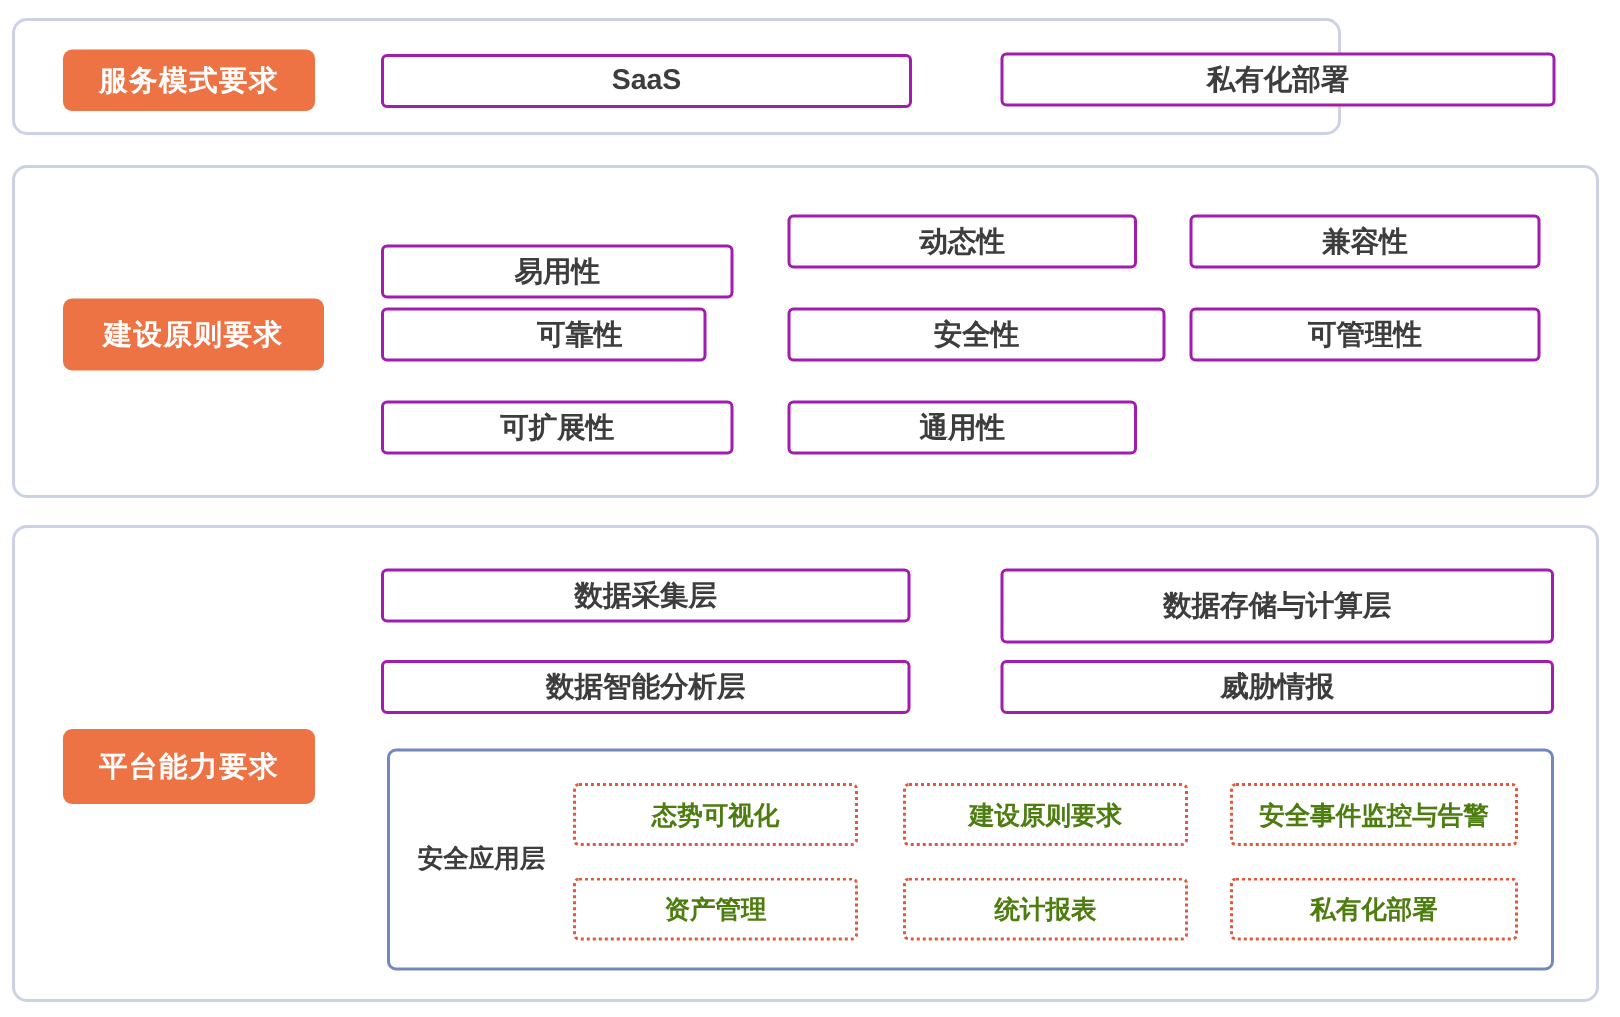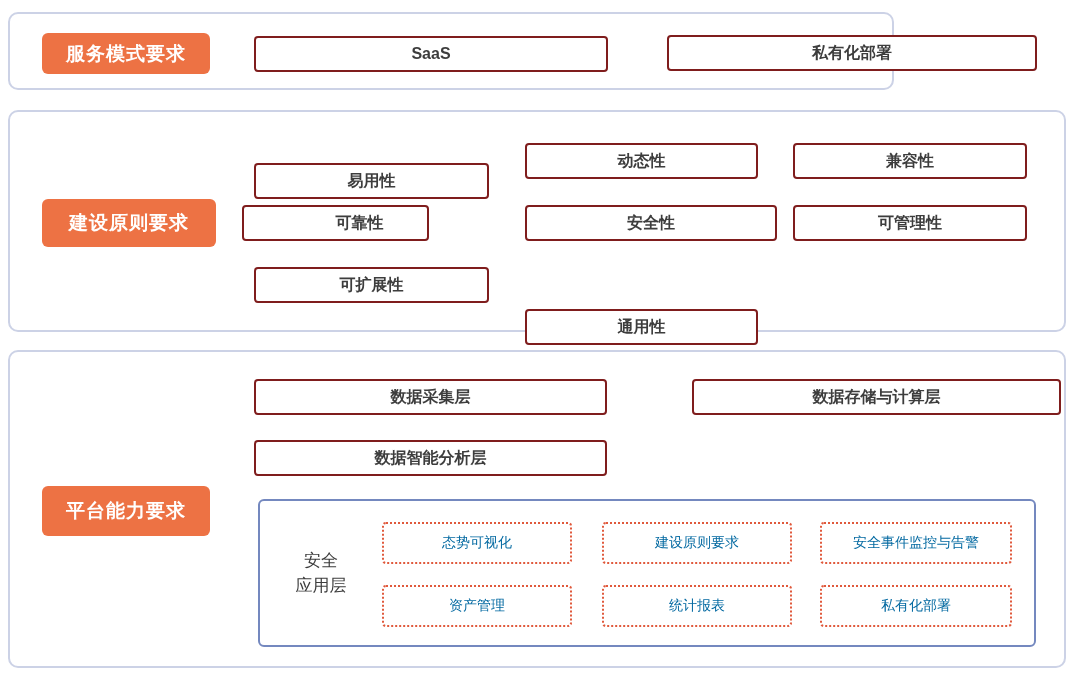--- a/index.html
+++ b/index.html
@@ -12,73 +12,74 @@
     border:2px solid #ccd2e6;border-radius:10px;box-sizing:border-box;
   }
   .badge{
     position:absolute;background:#ed7244;color:#ffffff;
     display:flex;align-items:center;justify-content:center;
     font-size:19px;font-weight:bold;letter-spacing:1px;
     border-radius:6px;box-sizing:border-box;
   }
   .box{
     position:absolute;background:#ffffff;
-    border:2px solid #7f1d1d;border-radius:4px;box-sizing:border-box;
+    border:2px solid #a21caf;border-radius:4px;box-sizing:border-box;
     display:flex;align-items:center;justify-content:center;
-    font-size:16px;font-weight:600;color:#3d3d3d;
+    font-size:19px;font-weight:600;color:#3d3d3d;
   }
   .applayer{
     position:absolute;background:#ffffff;
     border:2px solid #7488bf;border-radius:6px;box-sizing:border-box;
   }
   .applayer-label{
     position:absolute;left:0;top:0;width:122px;height:100%;
-    display:flex;flex-direction:column;align-items:center;justify-content:center;
-    font-size:17px;font-weight:normal;color:#3d3d3d;line-height:1.5;
+    display:flex;flex-direction:row;align-items:center;justify-content:center;
+    font-size:17px;font-weight:bold;color:#3d3d3d;line-height:1.5;
   }
   .module{
     position:absolute;background:#ffffff;
     border:2px dotted #e0593c;border-radius:4px;box-sizing:border-box;
     display:flex;align-items:center;justify-content:center;
-    font-size:14px;font-weight:400;color:#0369a1;
+    font-size:17px;font-weight:700;color:#4d7c0f;
   }
 </style>
 </head>
 <body>
 
 <div class="canvas">
 
   <div class="section" style="left:8px;top:12px;width:886px;height:78px;">
     <div class="badge" style="left:32px;top:19px;width:168px;height:41px;">服务模式要求</div>
     <div class="box" style="left:244px;top:22px;width:354px;height:36px;">SaaS</div>
     <div class="box" style="left:657px;top:21px;width:370px;height:36px;">私有化部署</div>
   </div>
 
   <div class="section" style="left:8px;top:110px;width:1058px;height:222px;">
     <div class="badge" style="left:32px;top:87px;width:174px;height:48px;">建设原则要求</div>
 
     <div class="box" style="left:244px;top:31px;width:235px;height:36px;margin-top:20px;">易用性</div>
     <div class="box" style="left:515px;top:31px;width:233px;height:36px;">动态性</div>
     <div class="box" style="left:783px;top:31px;width:234px;height:36px;">兼容性</div>
 
-    <div class="box" style="left:232px;top:93px;width:187px;height:36px;padding-left:48px;">可靠性</div>
+    <div class="box" style="left:244px;top:93px;width:217px;height:36px;padding-left:48px;">可靠性</div>
     <div class="box" style="left:515px;top:93px;width:252px;height:36px;">安全性</div>
     <div class="box" style="left:783px;top:93px;width:234px;height:36px;">可管理性</div>
 
     <div class="box" style="left:244px;top:155px;width:235px;height:36px;">可扩展性</div>
-    <div class="box" style="left:515px;top:155px;width:233px;height:36px;margin-top:42px;">通用性</div>
+    <div class="box" style="left:515px;top:155px;width:233px;height:36px;">通用性</div>
   </div>
 
   <div class="section" style="left:8px;top:350px;width:1058px;height:318px;">
     <div class="badge" style="left:32px;top:134px;width:168px;height:50px;">平台能力要求</div>
 
     <div class="box" style="left:244px;top:27px;width:353px;height:36px;">数据采集层</div>
-    <div class="box" style="left:682px;top:27px;width:369px;height:36px;">数据存储与计算层</div>
+    <div class="box" style="left:657px;top:27px;width:369px;height:50px;">数据存储与计算层</div>
 
     <div class="box" style="left:244px;top:88px;width:353px;height:36px;">数据智能分析层</div>
+    <div class="box" style="left:657px;top:88px;width:369px;height:36px;">威胁情报</div>
 
     <div class="applayer" style="left:248px;top:147px;width:778px;height:148px;">
       <div class="applayer-label">
         <span>安全</span>
         <span>应用层</span>
       </div>
 
       <div class="module" style="left:122px;top:21px;width:190px;height:42px;">态势可视化</div>
       <div class="module" style="left:342px;top:21px;width:190px;height:42px;">建设原则要求</div>
       <div class="module" style="left:560px;top:21px;width:192px;height:42px;">安全事件监控与告警</div>

